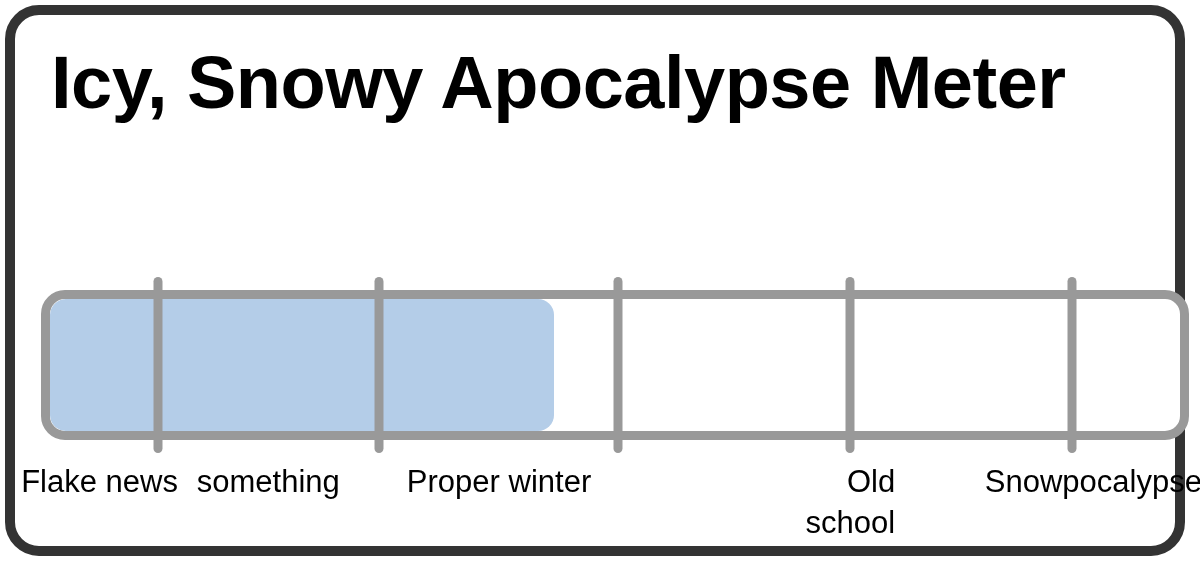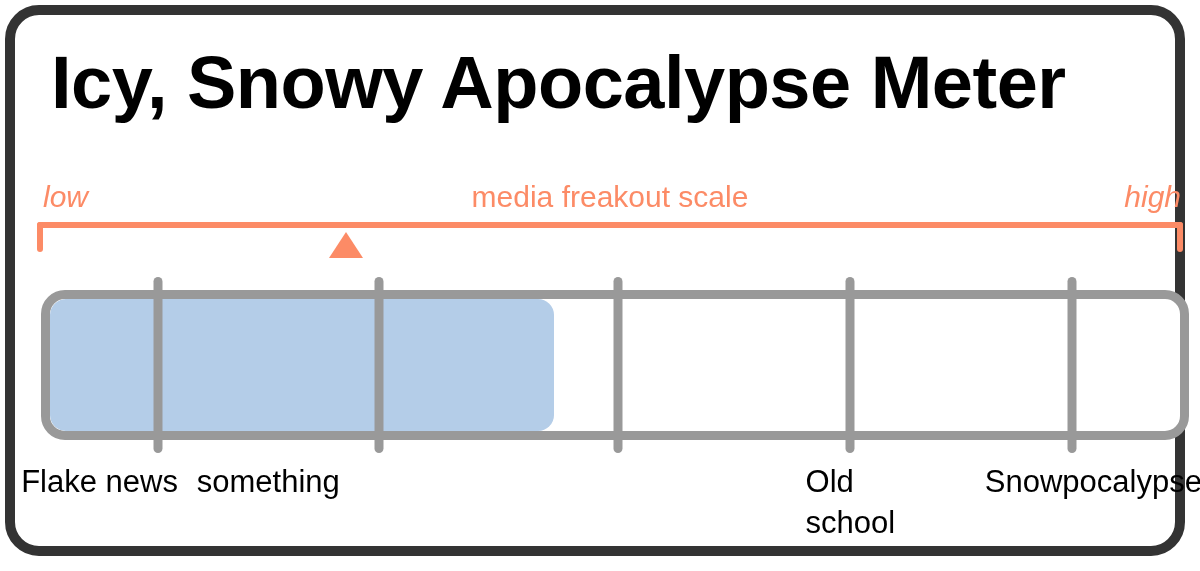--- a/index.html
+++ b/index.html
@@ -172,49 +172,33 @@
     top: 446px;
     width: 1148px;
     height: 100px;
   }
   .tick-label {
     position: absolute;
     top: 0;
     font-size: 31px;
     color: #000000;
     line-height: 41px;
-    text-align: left;
+    text-align: right;
     transform: translateX(-50%);
   }
 </style>
 </head>
 <body>
 
 <div id="stage">
 
   <div class="frame">
 
     <div class="title">Icy, Snowy Apocalypse Meter</div>
 
-    <div class="scale-block">
-
-      <div class="scale-captions">
-        <div class="scale-cap low">low</div>
-        <div class="scale-cap mid">media freakout scale</div>
-        <div class="scale-cap high">high</div>
-      </div>
-
-      <div class="bracket">
-        <div class="bracket-rail"></div>
-        <div class="bracket-tick left"></div>
-        <div class="bracket-tick right"></div>
-        <div class="marker" id="marker" style="left: 27%;"></div>
-      </div>
-
-    </div>
 
     <div class="meter-wrap">
       <div class="meter">
         <div class="meter-fill" id="meter-fill" style="width: 44.6%;"></div>
       </div>
       <div id="dividers">
           <div class="divider" style="left: 10.2%;"></div>
           <div class="divider" style="left: 29.4%;"></div>
           <div class="divider" style="left: 50.3%;"></div>
           <div class="divider" style="left: 70.5%;"></div>
@@ -222,20 +206,23 @@
         </div>
     </div>
 
     <div class="labels" id="labels">
         <div class="tick-label" style="left: 5.1%;">
           <div>Flake news</div>
         </div>
         <div class="tick-label" style="left: 19.8%;">
           <div>something</div>
         </div>
+        <div class="tick-label" style="left: 39.9%;">
+          <div>Proper winter</div>
+        </div>
         <div class="tick-label" style="left: 70.5%;">
           <div>Old</div>
           <div>school</div>
         </div>
         <div class="tick-label" style="left: 88.1%; margin-left: 41px;">
           <div>Snowpocalypse</div>
         </div>
       </div>
 
   </div>

